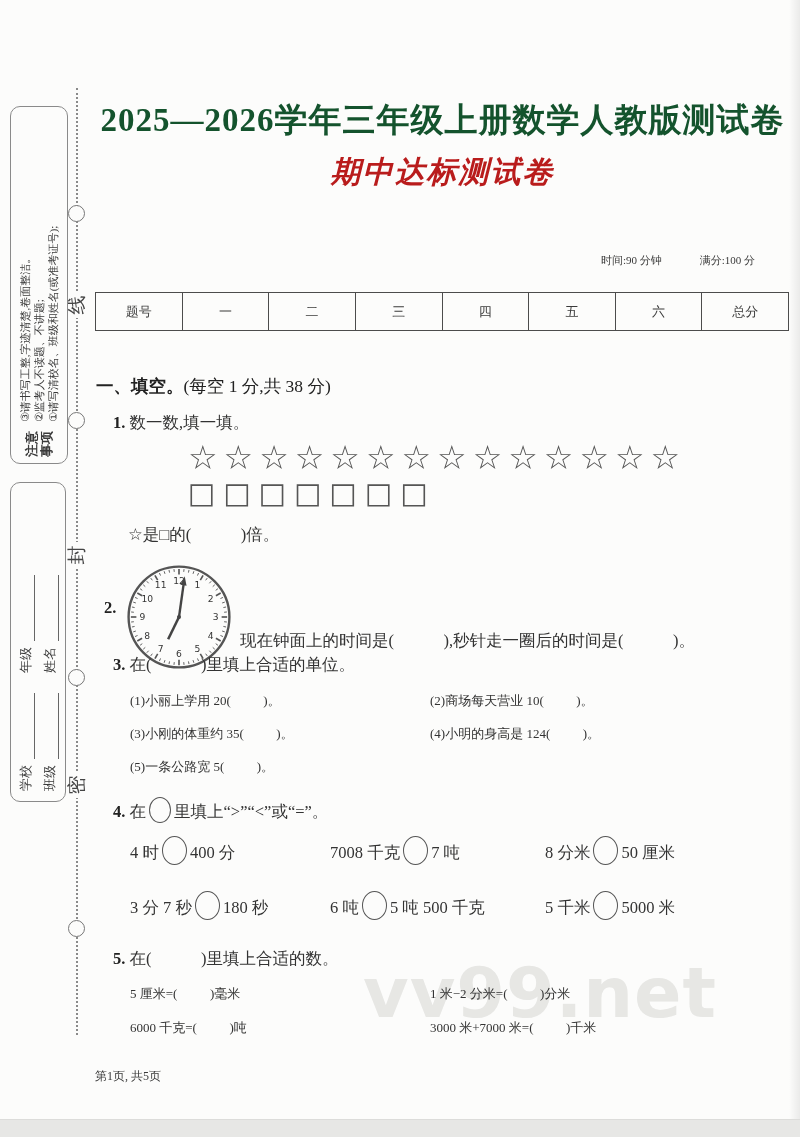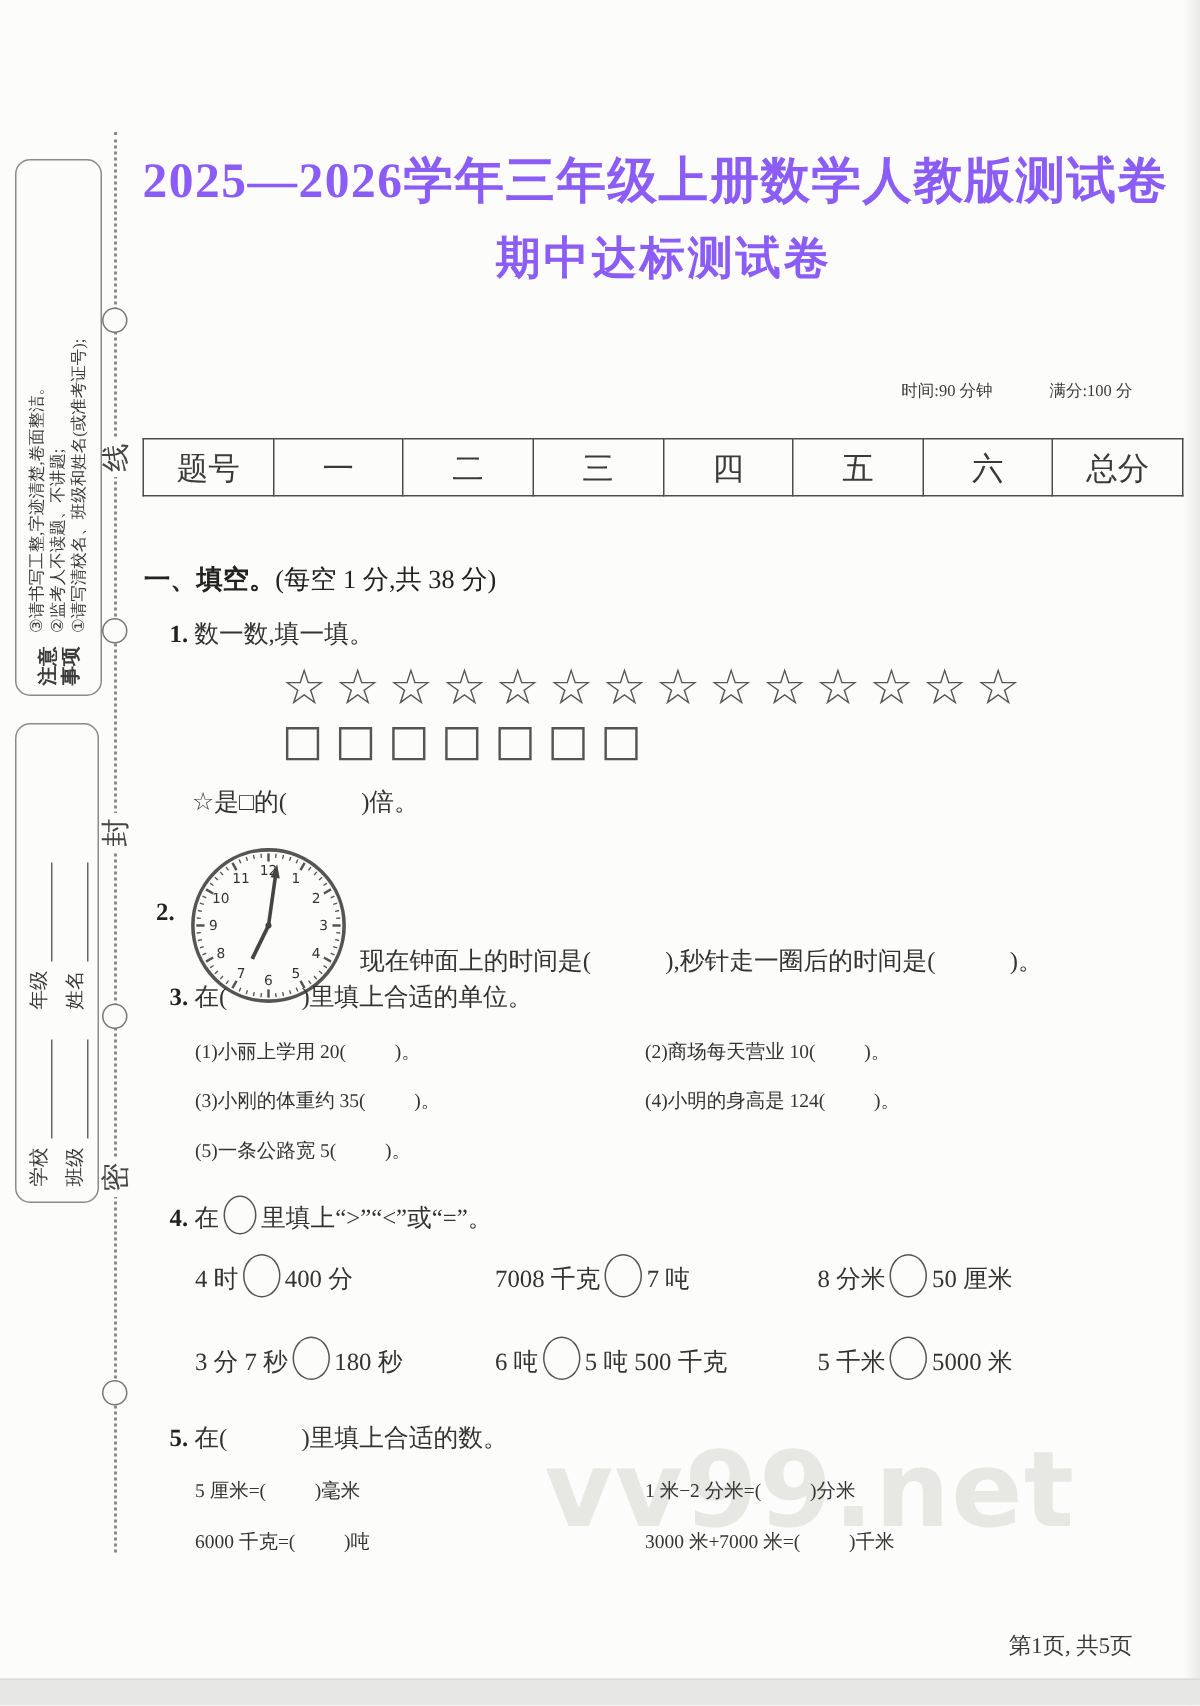--- a/index.html
+++ b/index.html
@@ -20,43 +20,43 @@
   .notice-header{flex:0 0 30px;font-size:13px;font-weight:bold;line-height:15px;text-align:center;color:#3a3a3a;}
   .notice-items{display:flex;flex-direction:column-reverse;justify-content:center;}
   .notice-item{font-size:11px;line-height:14px;color:#3a3a3a;white-space:pre;}
   .info-box{left:10px;top:482px;width:54px;height:318px;}
   .info-inner{left:0;top:264px;width:318px;height:54px;transform-origin:27px 27px;
               display:flex;flex-direction:column;justify-content:center;gap:6px;padding:0 10px;box-sizing:border-box;}
   .info-row{display:flex;align-items:flex-end;gap:6px;font-size:13px;color:#3a3a3a;}
   .u-line{display:inline-block;width:66px;border-bottom:1.2px solid #666;height:13px;margin-right:14px;}
 
   
-  .title1{left:95px;top:98px;width:695px;font-size:33px;font-weight:bold;color:#8b5cf6;letter-spacing:1px;}
-  .title2{left:95px;top:152px;width:695px;text-align:center;font-size:30px;font-weight:bold;color:#8b5cf6;letter-spacing:2px;}
+  .title1{left:95px;top:98px;width:695px;text-align:center;font-size:33px;font-weight:bold;color:#14532d;letter-spacing:1px;}
+  .title2{left:95px;top:152px;width:695px;text-align:center;font-size:30px;font-weight:bold;color:#b91c1c;letter-spacing:2px;font-style:italic;}
   .meta{left:95px;top:253px;width:660px;text-align:right;font-size:11px;color:#3a3a3a;}
   .meta span{margin-left:38px;}
 
   
   table.score{position:absolute;left:95px;top:292px;width:694px;border-collapse:collapse;table-layout:fixed;}
-  table.score td{border:1.6px solid #4c4c4c;height:35px;text-align:center;font-size:21px;color:#3a3a3a;}
+  table.score td{border:1.6px solid #4c4c4c;height:35px;text-align:center;font-size:13px;color:#3a3a3a;}
 
   
   .sec-head{left:96px;top:374px;font-size:17.5px;color:#222;}
   .sec-head b{font-weight:bold;}
   .qnum{font-weight:bold;color:#222;}
   .qline{font-size:16.5px;color:#333;}
   .stars{left:188px;top:438px;font-family:"DejaVu Sans",sans-serif;font-size:33px;letter-spacing:6px;color:#555;}
   .squares{left:188px;top:476px;font-family:"DejaVu Sans",sans-serif;font-size:29px;letter-spacing:8px;color:#555;}
   .grid2{display:grid;grid-template-columns:300px 1fr;row-gap:15px;font-size:13px;}
   .grid3{display:grid;grid-template-columns:200px 215px 1fr;row-gap:26px;font-size:16.5px;align-items:center;}
   .circle{display:inline-block;width:23px;height:27px;border:1.5px solid #555;border-radius:50%;vertical-align:-7px;margin:0 3px;}
   .circle.sm{width:20px;height:24px;vertical-align:-6px;}
 
   .watermark{left:363px;top:952px;font-family:"DejaVu Sans",sans-serif;font-weight:bold;font-size:70px;color:rgba(170,170,164,0.26);letter-spacing:1px;}
-  .footer{left:95px;top:1068px;width:660px;text-align:right;font-size:15px;color:#3a3a3a;margin-top:20px;}
+  .footer{left:95px;top:1068px;width:660px;text-align:left;font-size:12px;color:#3a3a3a;}
   .bottom-band{left:0;top:1119px;width:800px;height:18px;background:#e7e7e5;border-top:1px solid #dcdcda;}
   .edge-shadow{left:789px;top:0;width:11px;height:1137px;background:linear-gradient(to right,rgba(0,0,0,0),rgba(0,0,0,0.07));}
 </style>
 </head>
 <body>
 
 <div class="page">
 
   <div class="abs watermark">vv99.net</div>
 

